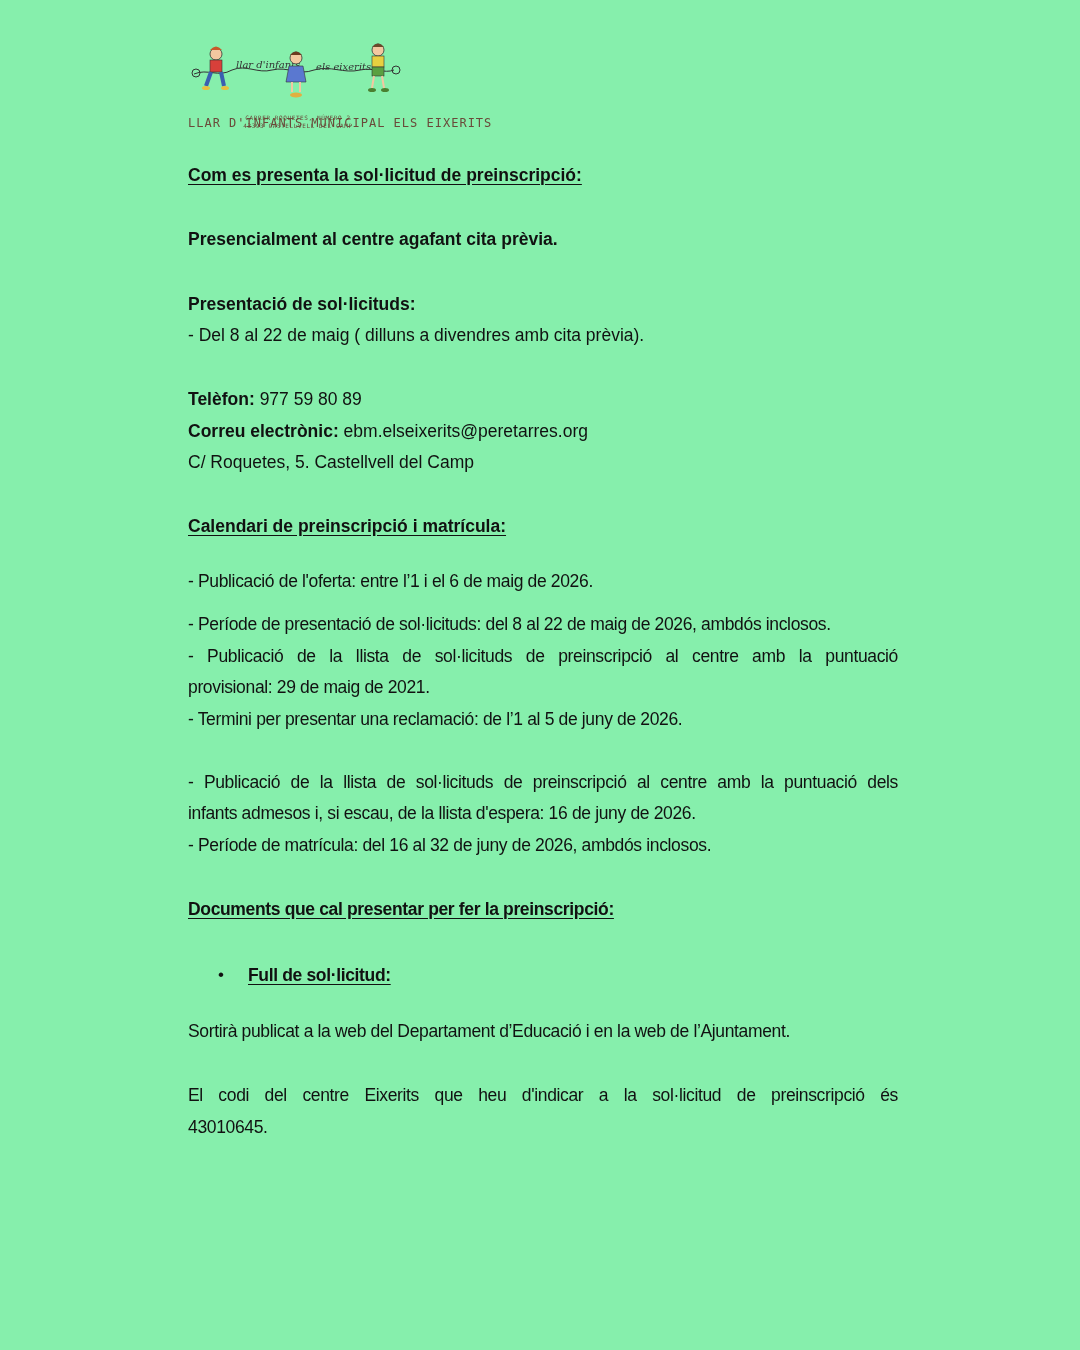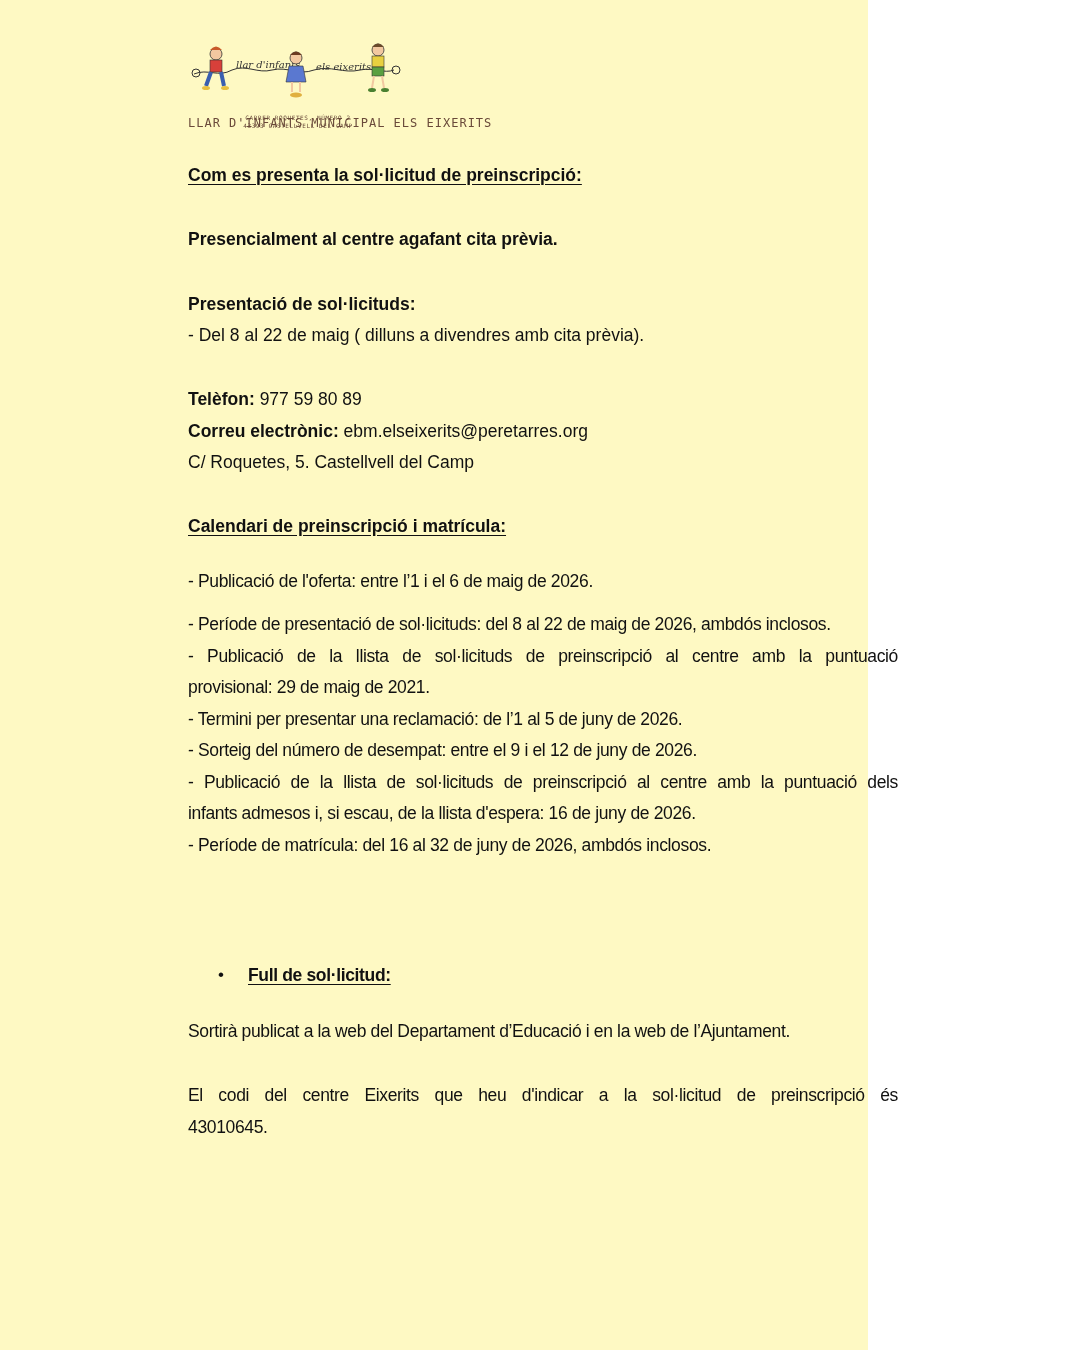--- a/index.html
+++ b/index.html
@@ -11,22 +11,22 @@
       width: 1080px;
       height: 1350px;
       position: relative;
       overflow: hidden;
       font-family: "Liberation Sans", sans-serif;
       color: #111111;
     }
     .page {
       position: absolute;
       left: 0; top: 0;
-      width: 868px; height: 1350px;
-      background: #fef9c3;
+      width: 1080px; height: 1350px;
+      background: #86efac;
     }
     .logo {
       position: absolute;
       left: 188px;
       top: 40px;
       width: 220px;
       height: 96px;
     }
     .logo svg { position: absolute; left: 0; top: 0; }
     .logo-text {
@@ -120,24 +120,24 @@
     <span class="bold">Correu electrònic:</span><span> ebm.elseixerits@peretarres.org</span>
   </div>
   <div class="line" style="top:451px;">C/ Roquetes, 5. Castellvell del Camp</div>
 
   <div class="line bold ul" style="top:515px;">Calendari de preinscripció i matrícula: </div>
   <div class="line narrow" style="top:570px;">- Publicació de l'oferta: entre l’1 i el 6 de maig de 2026.</div>
   <div class="line narrow" style="top:613px;text-align:center;">- Període de presentació de sol·licituds: del 8 al 22 de maig de 2026, ambdós inclosos.</div>
   <div class="line narrow just" style="top:645px;">- Publicació de la llista de sol·licituds de preinscripció al centre amb la puntuació</div>
   <div class="line narrow" style="top:676px;">provisional: 29 de maig de 2021.</div>
   <div class="line narrow" style="top:708px;">- Termini per presentar una reclamació: de l’1 al 5 de juny de 2026.</div>
-  <div class="line narrow" style="top:739px;">- Sorteig del número de desempat: entre el 9 i el 12 de juny de 2026.</div>
   <div class="line narrow just" style="top:771px;">- Publicació de la llista de sol·licituds de preinscripció al centre amb la puntuació dels</div>
   <div class="line narrow" style="top:802px;">infants admesos i, si escau, de la llista d'espera: 16 de juny de 2026.</div>
   <div class="line narrow" style="top:834px;">- Període de matrícula: del 16 al 32 de juny de 2026, ambdós inclosos.</div>
 
+  <div class="line bold ul narrow" style="top:898px;">Documents que cal presentar per fer la preinscripció:</div>
   <div class="bullet-dot" style="top:964px;">•</div>
   <div class="line bold ul narrow" style="top:964px; left:248px;">Full de sol·licitud:</div>
   <div class="line narrow" style="top:1020px;">Sortirà publicat a la web del Departament d’Educació i en la web de l’Ajuntament.</div>
   <div class="line narrow just" style="top:1084px;">El codi del centre Eixerits que heu d'indicar a la sol·licitud de preinscripció és</div>
   <div class="line narrow" style="top:1116px;">43010645.</div>
 
 </div>
 
 </body></html>

